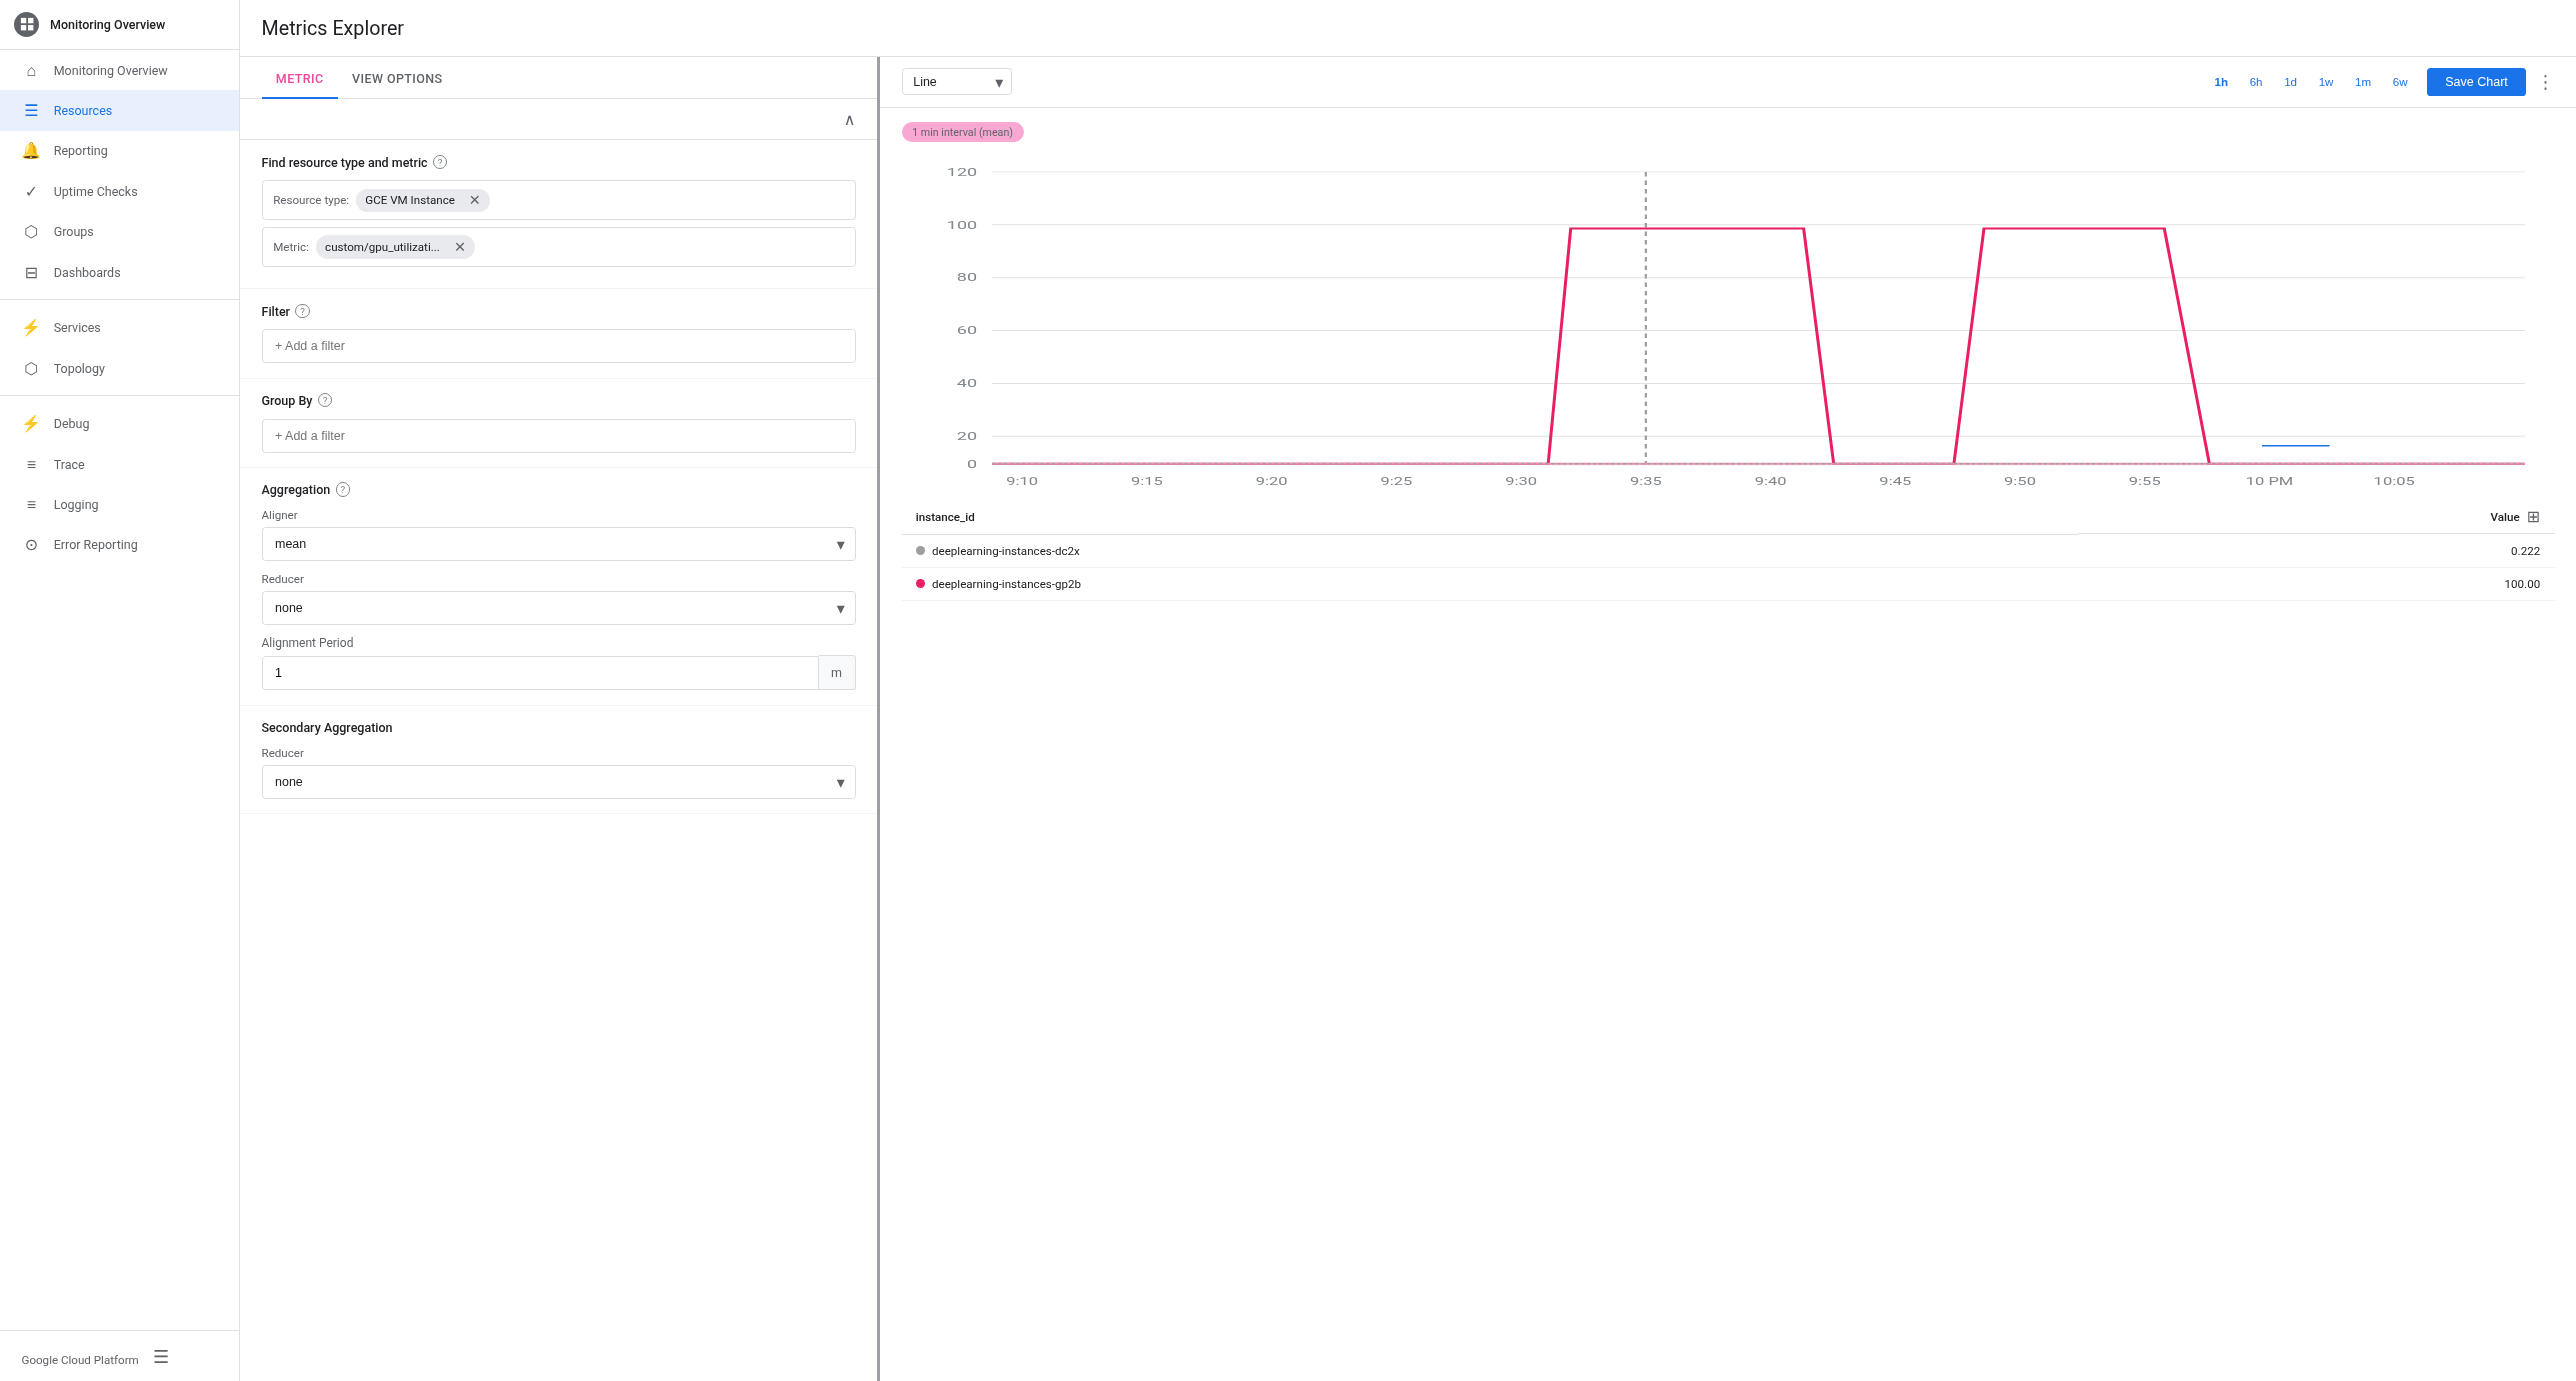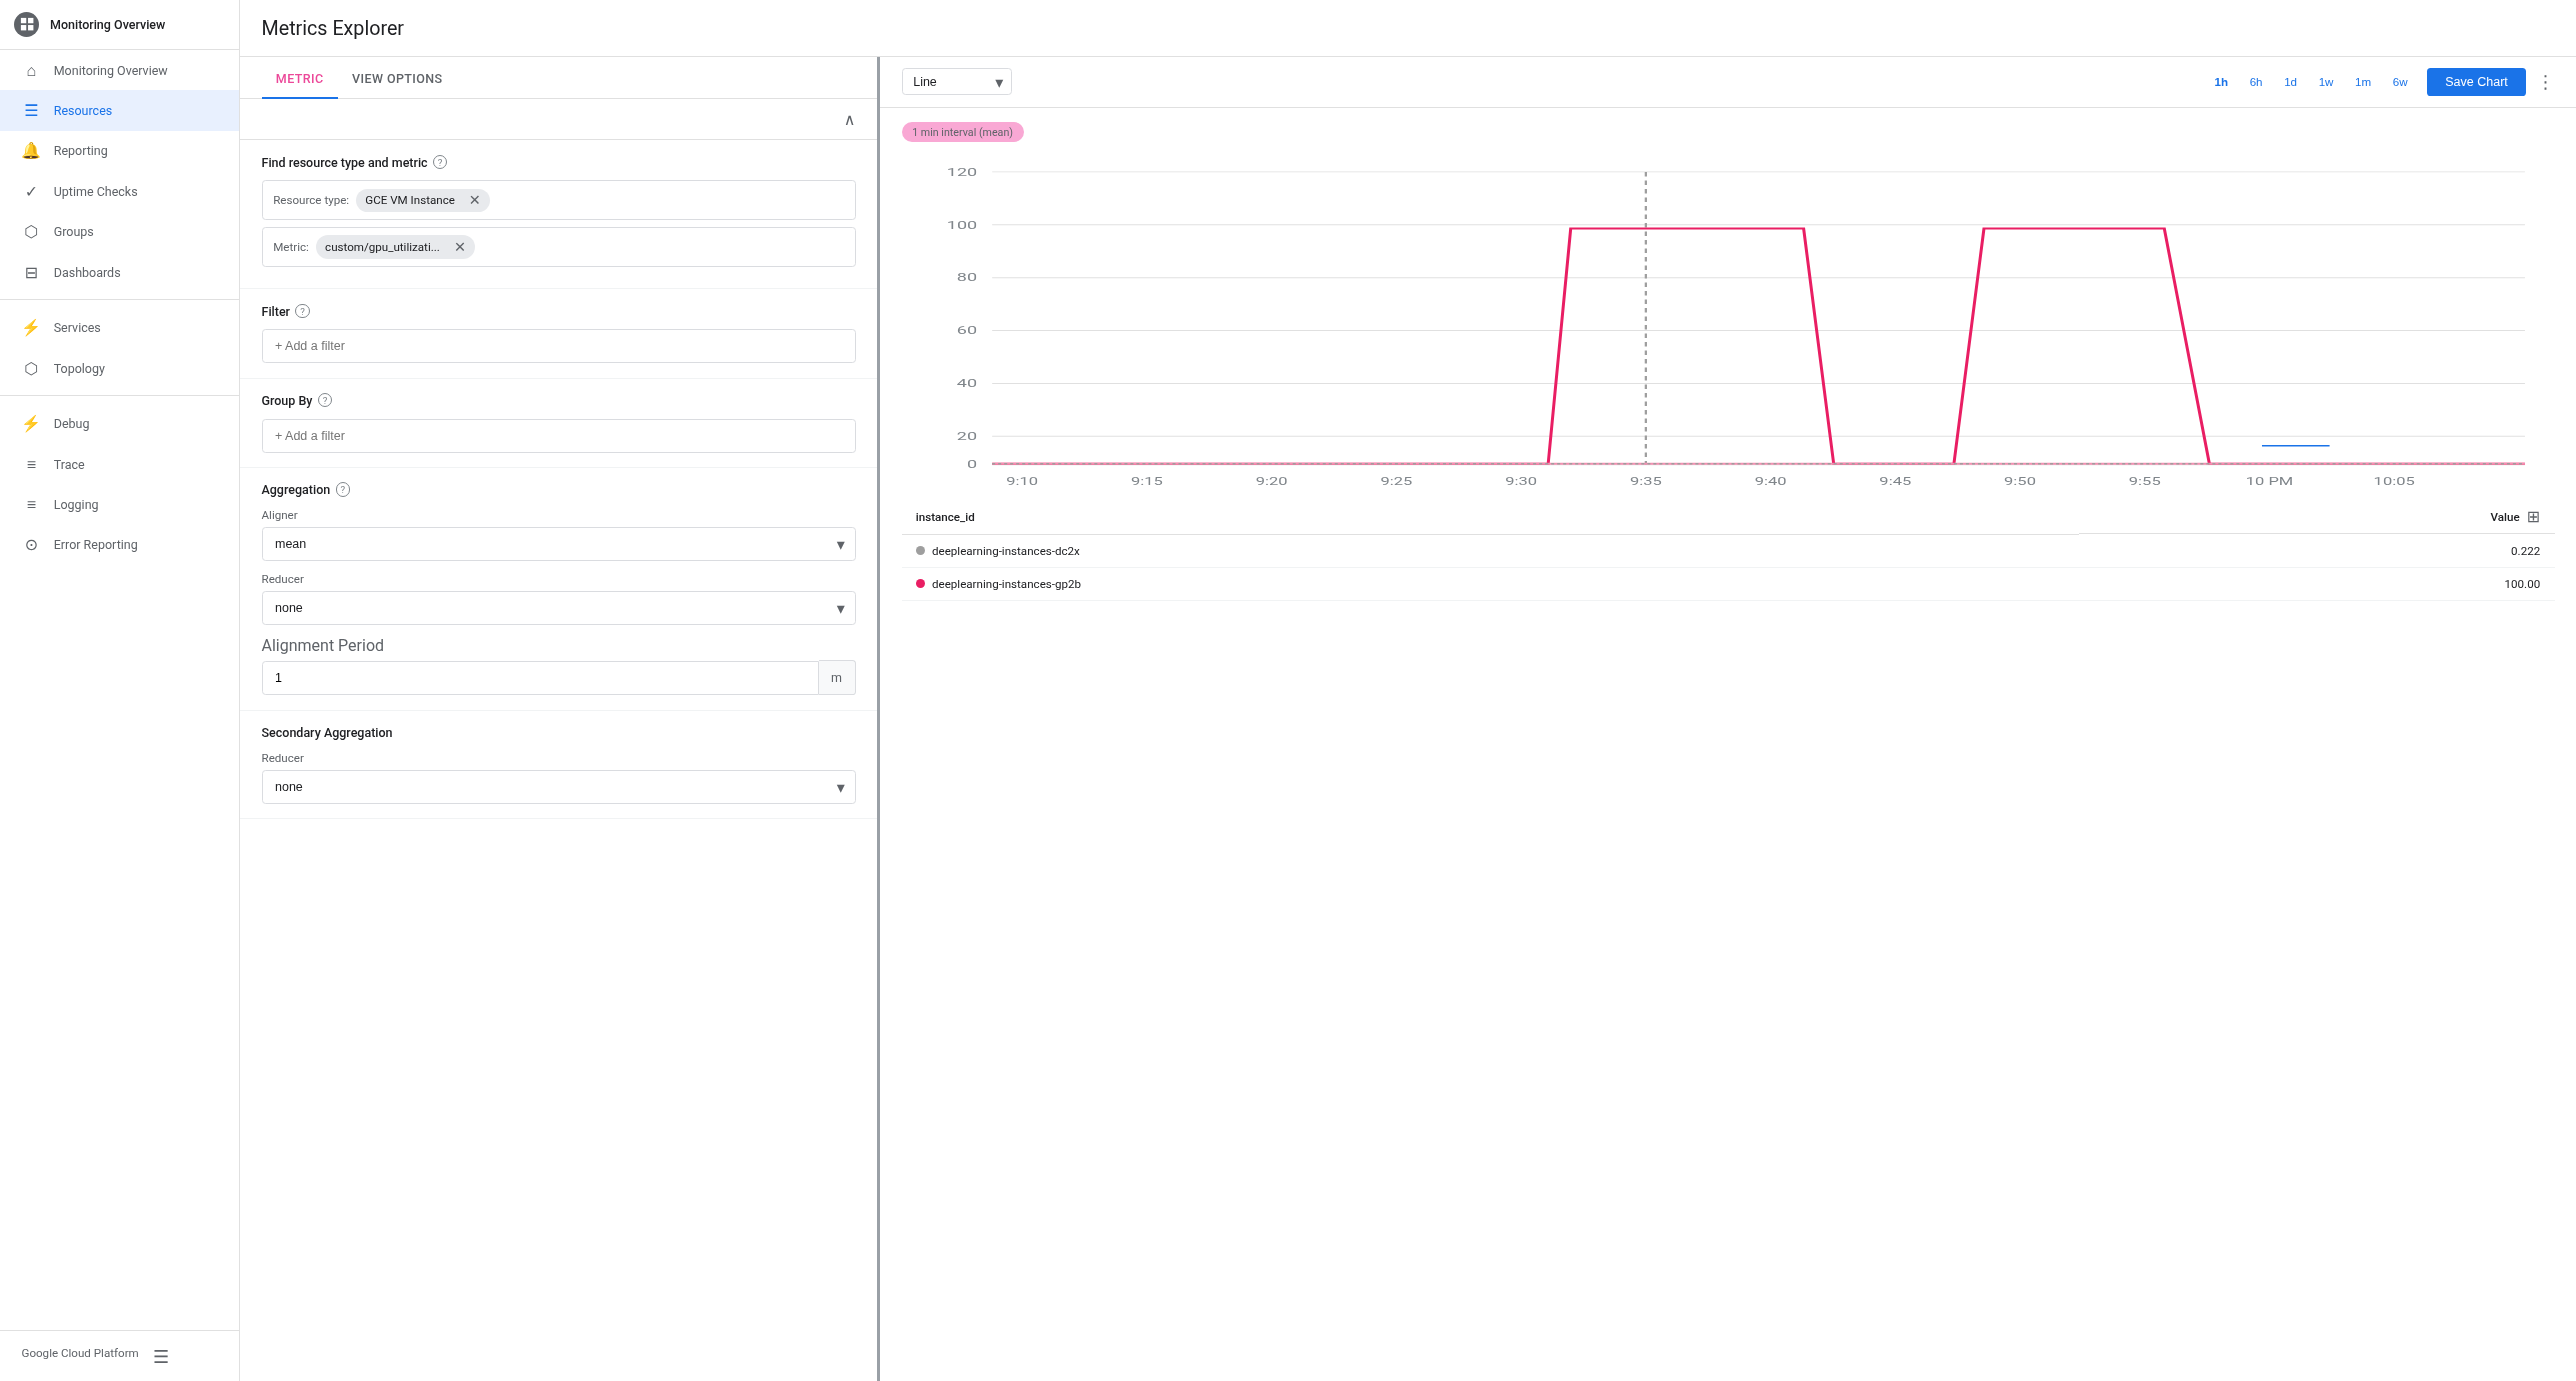--- a/index.html
+++ b/index.html
@@ -41,21 +41,21 @@
       transition: background 0.15s;
     }
     .sidebar-nav-item.active { background: #e8f0fe; color: #1a73e8; }
     .sidebar-nav-item.active .nav-icon { color: #1a73e8; }
     .nav-icon { font-size: 16px; width: 19.7px; text-align: center; color: #5f6368; }
     .sidebar-divider { height: 0.9px; background: #e0e0e0; margin: 7.2px 0; }
     .sidebar-footer {
       margin-top: auto;
       padding: 14.3px 21.5px;
       border-top: 0.9px solid #e0e0e0;
-      display: flex; align-items: flex-start; gap: 14.3px;
+      display: flex; align-items: flex-end; gap: 14.3px;
     }
     .sidebar-footer-logo { font-size: 11.6px; color: #5f6368; }
     .sidebar-footer-icon { color: #5f6368; font-size: 18px; cursor: pointer; }
 
     
     .main {
       flex: 1;
       display: flex;
       flex-direction: column;
       overflow: hidden;
@@ -454,21 +454,21 @@
             <select class="select-field">
               <option>none</option>
               <option>mean</option>
               <option>sum</option>
             </select>
             <span class="select-arrow">▾</span>
           </div>
         </div>
 
         <div>
-          <div style="font-size:16px;color:#5f6368;margin-bottom:5.4px;">Alignment Period</div>
+          <div style="font-size:12px;color:#5f6368;margin-bottom:5.4px;">Alignment Period</div>
           <div class="alignment-period-row">
             <input class="alignment-input" value="1" type="text" style="">
             <span class="alignment-unit">m</span>
           </div>
         </div>
       </div>
 
       <div class="panel-section">
         <div class="section-label">
           <span>Secondary Aggregation</span>

